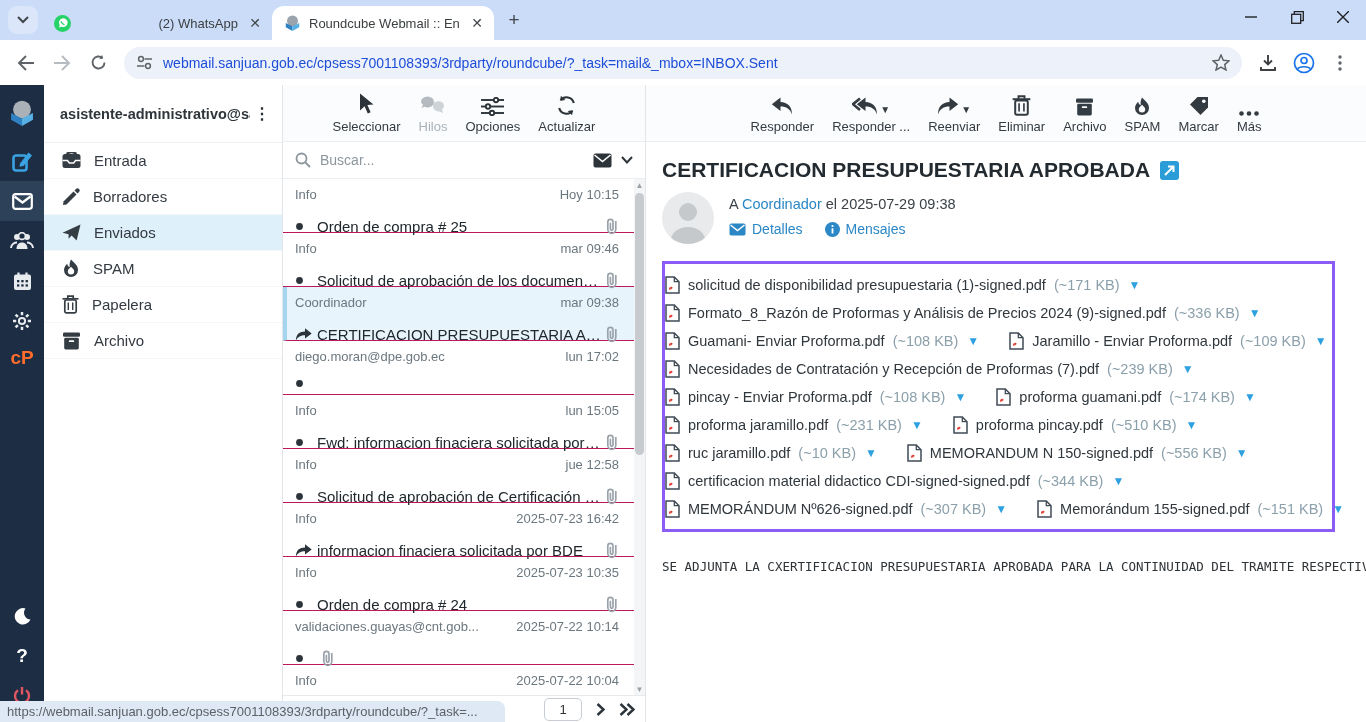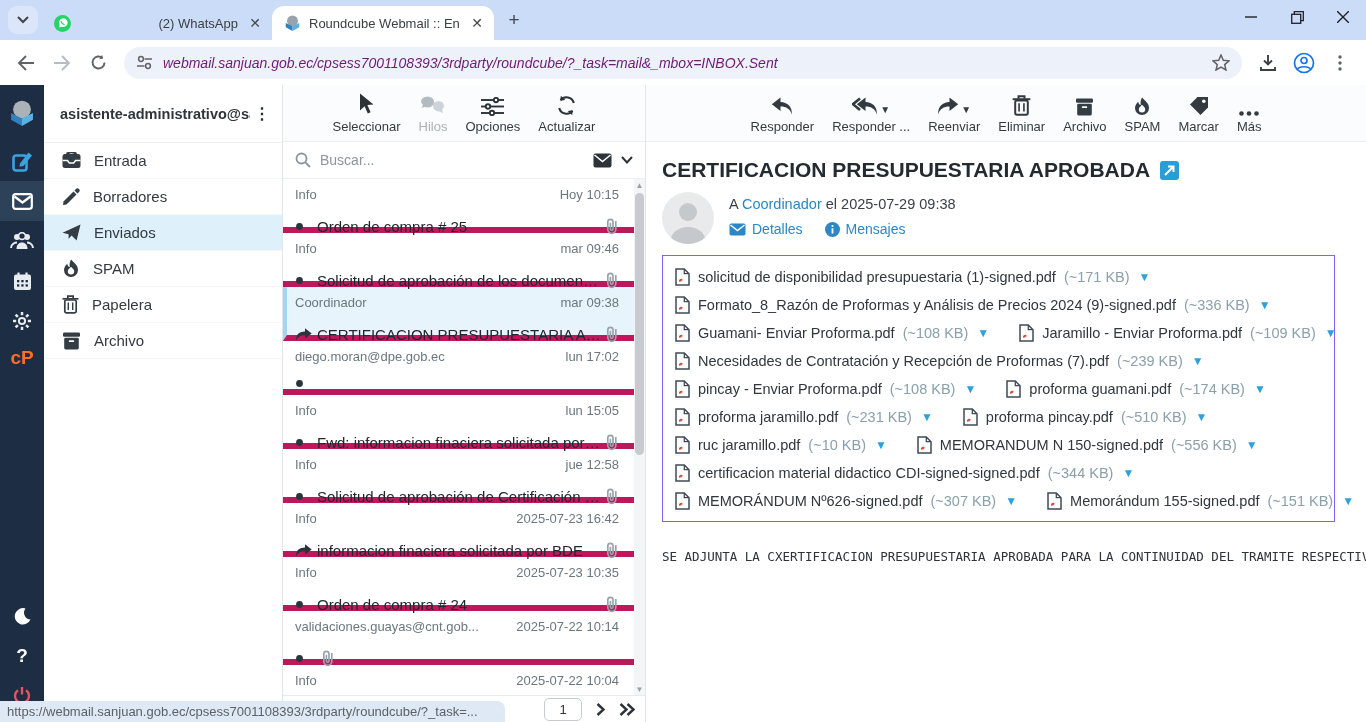--- a/index.html
+++ b/index.html
@@ -14,21 +14,21 @@
   .tab.active { width:222px; background:#fff; border-radius:12px 12px 0 0; }
   .tab-label { flex:1; white-space:nowrap; overflow:hidden; }
   .tab-close { width:18px; height:18px; border-radius:50%; display:flex; align-items:center; justify-content:center; color:#45494d; font-size:14px; }
   .newtab-btn { width:28px; height:28px; margin:0 0 6px 6px; display:flex; align-items:center; justify-content:center; color:#44474c; font-size:19px; }
   .win-controls { margin-left:auto; align-self:flex-start; display:flex; height:34px; }
   .win-btn { width:46px; height:34px; display:flex; align-items:center; justify-content:center; color:#202124; }
 
   .navbar { height:45px; background:#fff; display:flex; align-items:center; padding:0 10px; gap:4px; flex-shrink:0; }
   .nav-btn { width:32px; height:32px; display:flex; align-items:center; justify-content:center; border-radius:50%; }
   .omnibox { flex:1; height:32px; margin:0 6px; background:#edf1f9; border-radius:16px; display:flex; align-items:center; padding:0 12px; gap:10px; }
-  .omni-url { font-size:14px; color:#701a75; white-space:nowrap; overflow:hidden; flex:1;font-style:italic; }
+  .omni-url { font-size:14px; color:#1d4ed8; white-space:nowrap; overflow:hidden; flex:1; }
 
   
   .app { flex:1; display:flex; min-height:0; }
 
   .rail { width:44px; background:#1d2d43; display:flex; flex-direction:column; align-items:center; padding:8px 0 6px 0; flex-shrink:0; }
   .rail-btn { width:44px; height:40px; display:flex; align-items:center; justify-content:center; }
   .rail-btn.selected { background:#2d4158; }
   .rail-spacer { flex:1; }
   .cp-logo { color:#ff6c2c; font-weight:bold; font-size:19px; }
 
@@ -43,21 +43,21 @@
   .tool-row { height:57px; background:#fbfcfd; border-bottom:1px solid #eceff1; display:flex; align-items:center; justify-content:center; gap:18px; flex-shrink:0; }
   .tool-item { display:flex; flex-direction:column; align-items:center; gap:3px; font-size:13px; color:#333b41; }
   .tool-item.disabled { color:#a9b2b8; }
   .tool-icon-row { display:flex; align-items:flex-end; gap:2px; height:24px; }
   .tool-caret { font-size:10px; color:#333b41; padding-bottom:1px; }
   .search-row { height:37px; border-bottom:1px solid #eceff1; display:flex; align-items:center; padding:0 12px; gap:9px; flex-shrink:0; }
   .search-input { flex:1; border:none; outline:none; font-size:14px; color:#333; background:transparent; font-family:"Liberation Sans",sans-serif; }
   .search-input::placeholder { color:#8d969c; }
 
   .rows { flex:1; overflow:hidden; position:relative; }
-  .msg-row { height:54px; border-bottom:6px solid #be185d; padding:8px 26px 0 12px; }
+  .msg-row { height:54px; border-bottom:1px solid #be185d; padding:8px 26px 0 12px; }
   .msg-row.selected { background:#e7f4fb; border-left:4px solid #a5d4ec; padding-left:8px; }
   .msg-l1 { display:flex; font-size:13px; color:#6b777f; }
   .msg-date { margin-left:auto; }
   .msg-l2 { display:flex; align-items:center; margin-top:15px; }
   .msg-status { width:22px; display:flex; align-items:center; }
   .msg-subject { flex:1; font-size:15px; color:#20282d; white-space:nowrap; overflow:hidden; text-overflow:ellipsis; }
   .msg-clip { width:18px; display:flex; justify-content:flex-end; }
 
   .scrollbar { position:absolute; top:0; right:0; width:11px; bottom:0; background:#f4f5f6; display:flex; flex-direction:column; align-items:center; }
   .sb-arrow { height:12px; display:flex; align-items:center; justify-content:center; color:#9aa0a6; font-size:8px; }
@@ -73,21 +73,21 @@
   .subject-row { display:flex; align-items:center; gap:10px; margin:3px 0 10px 0; }
   .subject { font-size:21px; font-weight:bold; color:#232b31; white-space:nowrap; overflow:hidden; }
   .extlink { width:19px; height:19px; background:#2a9cd8; border-radius:3px; display:flex; align-items:center; justify-content:center; flex-shrink:0; }
   .sender-block { display:flex; gap:15px; }
   .avatar { width:52px; height:52px; border-radius:50%; background:#e9eaec; overflow:hidden; display:flex; justify-content:center; flex-shrink:0; }
   .meta-l1 { font-size:14.5px; color:#3a4248; margin-top:4px; }
   .meta-l1 a, .blue-link { color:#2b87c6; text-decoration:none; }
   .meta-l2 { display:flex; gap:22px; margin-top:9px; align-items:center; }
   .meta-link { display:flex; align-items:center; gap:6px; font-size:14px; color:#2b87c6; }
 
-  .att-box { border:1px solid #8b5cf6; margin:11px 15px 0 0; padding:7px 12px 6px 12px; }
+  .att-box { border:3px solid #8b5cf6; margin:17px 15px 0 0; padding:7px 12px 6px 0; }
   .att-row { height:28px; display:flex; align-items:center; gap:30px; }
   .att-item { display:flex; align-items:center; gap:8px; font-size:14.5px; white-space:nowrap; }
   .att-name { color:#30373d; }
   .att-size { color:#8ba0ab; }
   .att-caret { color:#2da1e0; font-size:12px; margin-left:1px; }
 
   .body-text { margin-top:27px; font-family:"DejaVu Sans Mono","Liberation Mono",monospace; font-size:12.5px; color:#2e3338; white-space:nowrap; }
 
   .status-bubble { position:absolute; left:0; bottom:0; width:505px; height:21px; background:#dfe9f6; border-top-right-radius:8px; font-size:13px; color:#5c6166; line-height:21px; padding-left:7px; white-space:nowrap; overflow:hidden; z-index:10; }
   .corner-blob { position:absolute; left:226px; bottom:4px; width:28px; height:16px; background:#7e8387; border-radius:8px 8px 0 0; z-index:5; }

